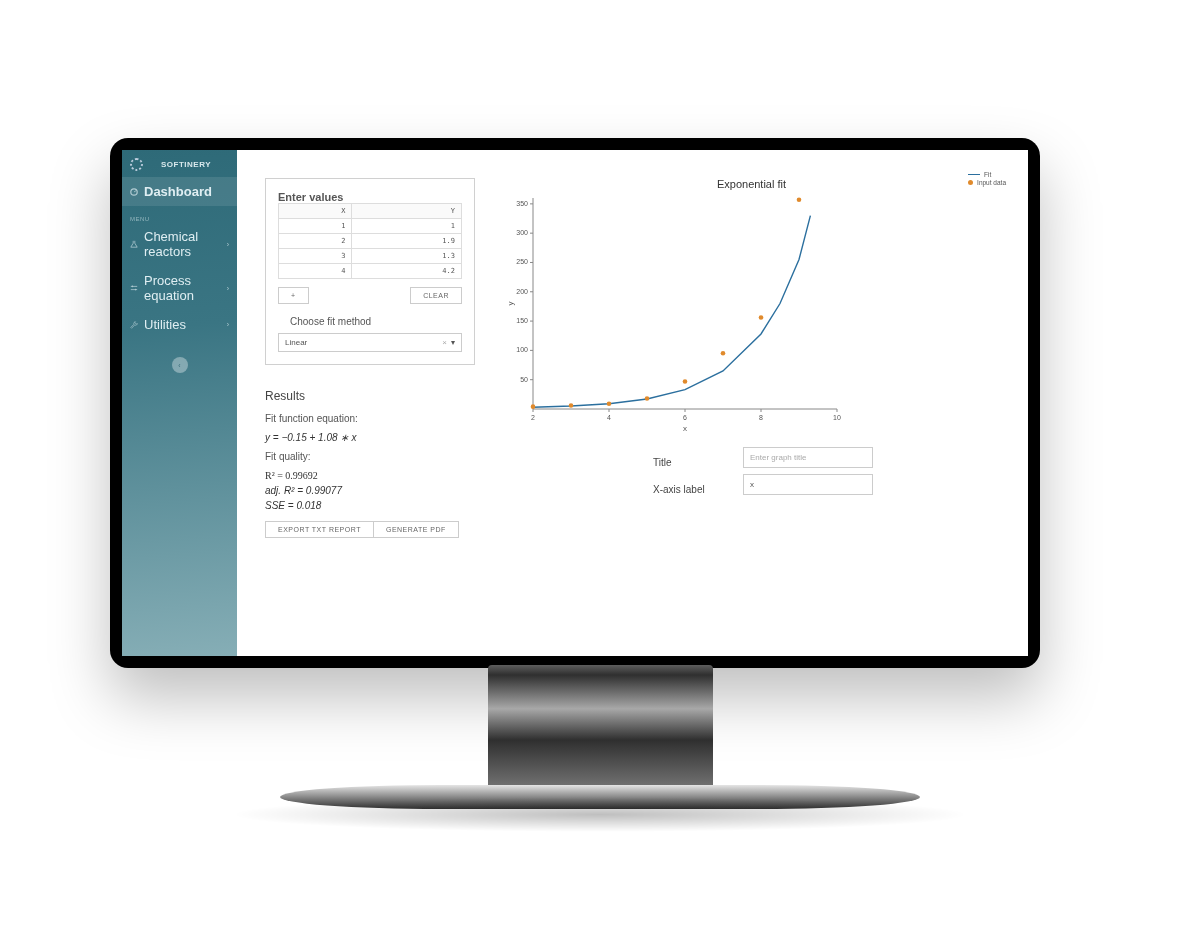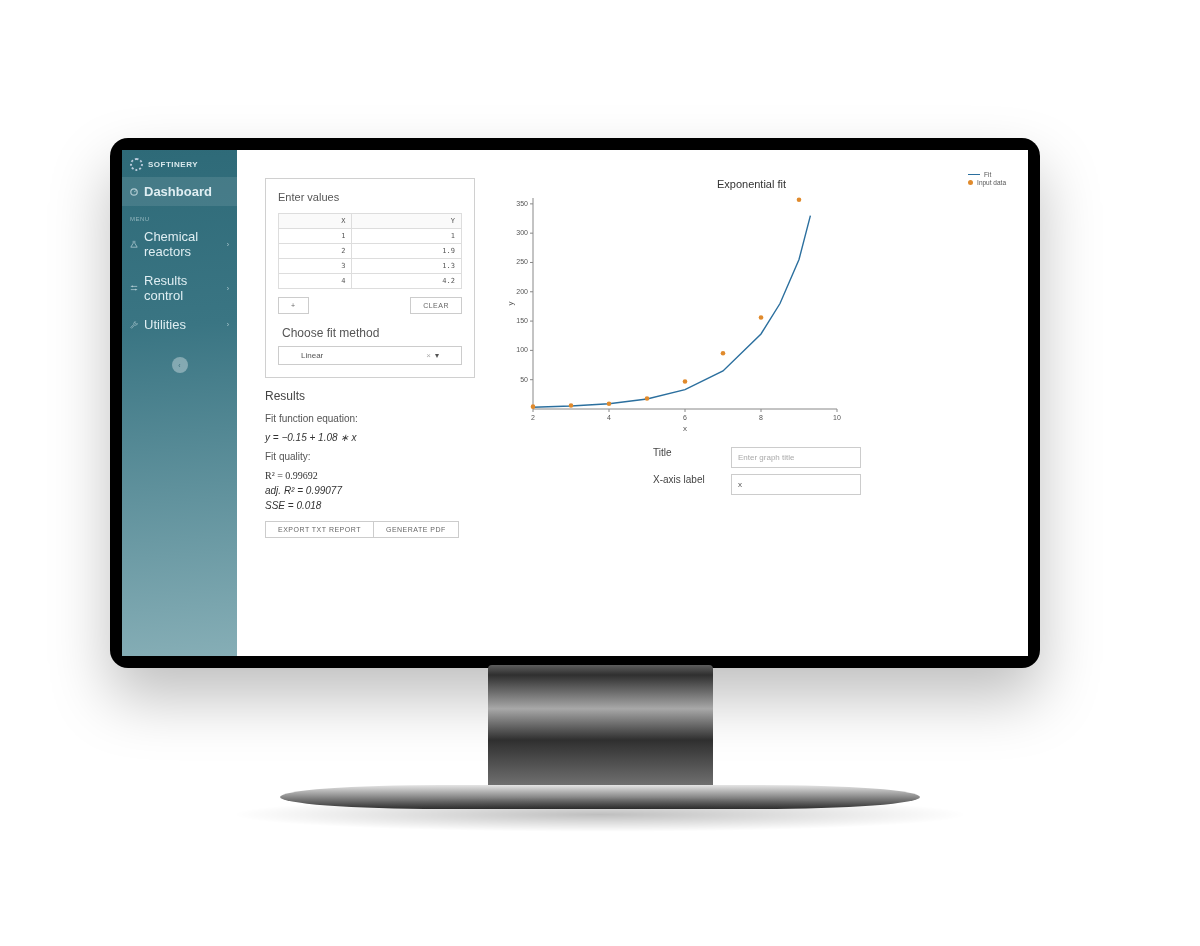--- a/index.html
+++ b/index.html
@@ -7,46 +7,46 @@
 
 
 .monitor{position:absolute;left:110px;top:138px;width:930px;height:530px;border-radius:18px;background:#000;padding:12px;box-shadow:0 30px 60px rgba(0,0,0,.25)}
 .screen{width:100%;height:100%;background:#fff;display:flex}
 .neck{position:absolute;left:488px;top:665px;width:225px;height:125px;background:linear-gradient(to bottom,#5e5e5e 0%,#2f2f2f 8%,#a8a8a8 35%,#2f2f2f 60%,#767676 100%);border-radius:4px 4px 0 0}
 .foot{position:absolute;left:280px;top:785px;width:640px;height:24px;background:linear-gradient(to bottom,#e5e5e5,#777 60%,#333);border-radius:50%/100%;filter:blur(.3px)}
 .foot::after{content:"";position:absolute;left:-50px;right:-50px;top:12px;height:35px;background:radial-gradient(ellipse at center,rgba(0,0,0,.25),transparent 70%)}
 
 
 .sidebar{width:115px;height:100%;background:linear-gradient(175deg,#2e6a78 0%,#3a7583 35%,#86aeb6 100%);color:#e7f4f7;font-size:8px;padding:6px 0;display:flex;flex-direction:column}
-.brand{display:flex;align-items:center;gap:5px;padding:2px 8px 6px}
+.brand{display:flex;align-items:center;gap:18px;padding:2px 8px 6px}
 .brand .gear{width:13px;height:13px;border:2px dotted #bcd;border-radius:50%}
 .brand-name{font-weight:700;letter-spacing:.5px;font-size:8px;color:#d8e8ec}
 .nav-item{display:flex;align-items:center;padding:7px 8px;gap:6px;color:#dfeef2;cursor:pointer}
 .nav-item.active{background:rgba(255,255,255,.10);font-weight:700}
 .nav-icon{width:8px;height:8px;opacity:.7}
 .nav-label{flex:1;font-size:13px}
 .chev{font-size:7px;opacity:.7}
 .nav-group{margin-top:10px;padding:0 8px;font-size:6px;opacity:.5;letter-spacing:.5px}
 .collapse{margin:18px auto 0;width:16px;height:16px;border-radius:50%;background:rgba(255,255,255,.35);display:flex;align-items:center;justify-content:center;font-size:7px;color:#3a6d79;cursor:pointer}
 
 
 .content{flex:1;padding:28px 28px 15px 28px;overflow:hidden}
 .card{background:#fff}
 .grid{display:grid;grid-template-columns:210px 1fr;gap:28px;align-items:start}
 
 
 .panel{border:1px solid #d0d0d0;padding:12px}
-.panel h3{font-size:11px;font-weight:400;color:#555;margin-bottom:10px}
+.panel h3{font-size:11px;font-weight:700;color:#555;}
 table.xy{width:100%;border-collapse:collapse;font-size:7px}
 table.xy th,table.xy td{border:1px solid #ddd;padding:3px 6px;text-align:right;color:#555;font-family:monospace}
 table.xy th{background:#fafafa;font-weight:400}
 .tbl-actions{display:flex;justify-content:space-between;margin-top:8px}
 .btn{border:1px solid #ccc;background:#fff;font-size:7px;letter-spacing:.5px;padding:4px 12px;color:#666;cursor:pointer}
-.subhd{font-size:12px;color:#555;margin:12px 4px 6px;font-weight:400}
-.select{border:1px solid #ccc;font-size:8px;padding:4px 22px;color:#555;display:flex;justify-content:space-between;align-items:flex-start;cursor:pointer}
+.subhd{font-size:10px;color:#555;margin:12px 12px 6px;font-weight:400}
+.select{border:1px solid #ccc;font-size:8px;padding:4px 6px;color:#555;display:flex;justify-content:space-between;align-items:flex-start;cursor:pointer}
 .select .x{opacity:.5;margin-right:4px}
 
 
 .results{margin-top:22px}
 .results h3{font-size:12px;font-weight:400;color:#444;margin-bottom:10px}
 .lab{font-size:10px;color:#555;margin:8px 0}
 .math{font-family:"Cambria Math",Georgia,serif;font-size:10px;color:#333;margin:4px 0}
 .math i{}
 .btn-row{display:flex;gap:0;margin-top:10px}
 .btn-row .btn{border-right:none}
@@ -59,21 +59,21 @@
 .legend div{display:flex;align-items:center;gap:4px;margin:1px 0}
 .lg-line{display:inline-block;width:12px;height:0;border-top:1.5px solid #2b6f9e}
 .lg-dot{display:inline-block;width:5px;height:5px;border-radius:50%;background:#e08a2c}
 svg.plot{display:block}
 .axis{stroke:#888;stroke-width:1}
 .tick text{font-size:7px;fill:#555}
 .curve{fill:none;stroke:#2b6f9e;stroke-width:1.4}
 .pt{fill:#e08a2c}
 
 
-.field-row{display:flex;align-items:flex-start;gap:8px;margin:6px 0;font-size:10px;color:#444}
+.field-row{display:flex;align-items:flex-end;gap:20px;margin:6px 0;font-size:10px;color:#444}
 .field-row label{width:70px}
 .field-row input{flex:0 0 130px;border:1px solid #ccc;padding:5px 6px;font-size:8px;color:#555}
 .text-muted::placeholder{color:#aaa}
 </style>
 </head>
 <body>
 
 <div class="monitor">
  <div class="screen">
 
@@ -103,21 +103,21 @@
       <span class="chev">›</span>
     </div>
     <div class="nav-item">
       <span class="nav-icon">
         <svg viewBox="0 0 10 10" width="8" height="8">
               <path d="M1 3h8M1 7h8" stroke="#dfeef2"></path>
               <circle cx="3" cy="3" r="1" fill="#dfeef2"></circle>
               <circle cx="7" cy="7" r="1" fill="#dfeef2"></circle>
             </svg>
       </span>
-      <span class="nav-label">Results control</span>
+      <span class="nav-label">Process equation</span>
       <span class="chev">›</span>
     </div>
     <div class="nav-item">
       <span class="nav-icon">
         <svg viewBox="0 0 10 10" width="8" height="8">
               <path d="M7 1a2 2 0 00-2 3L1 8l1 1 4-4a2 2 0 003-2L8 4 6 2z" fill="none" stroke="#dfeef2" stroke-width=".8"></path>
             </svg>
       </span>
       <span class="nav-label">Utilities</span>
       <span class="chev">›</span>

